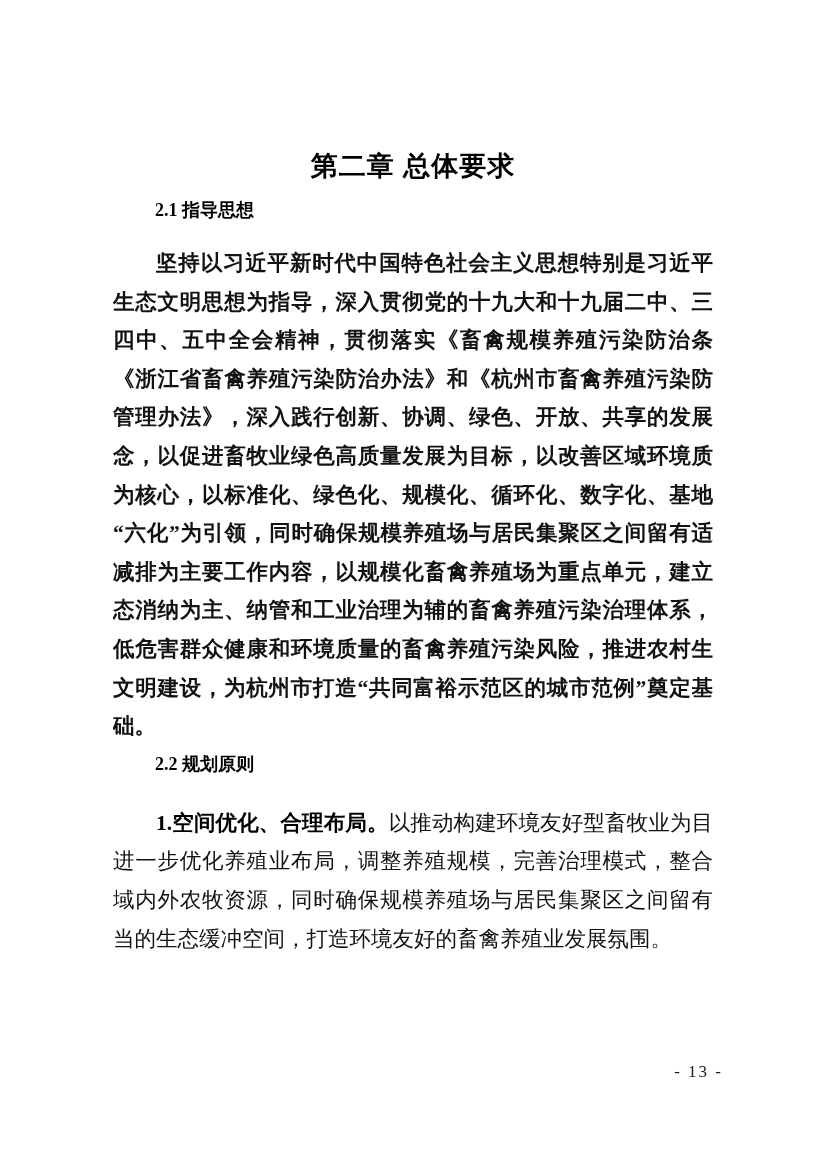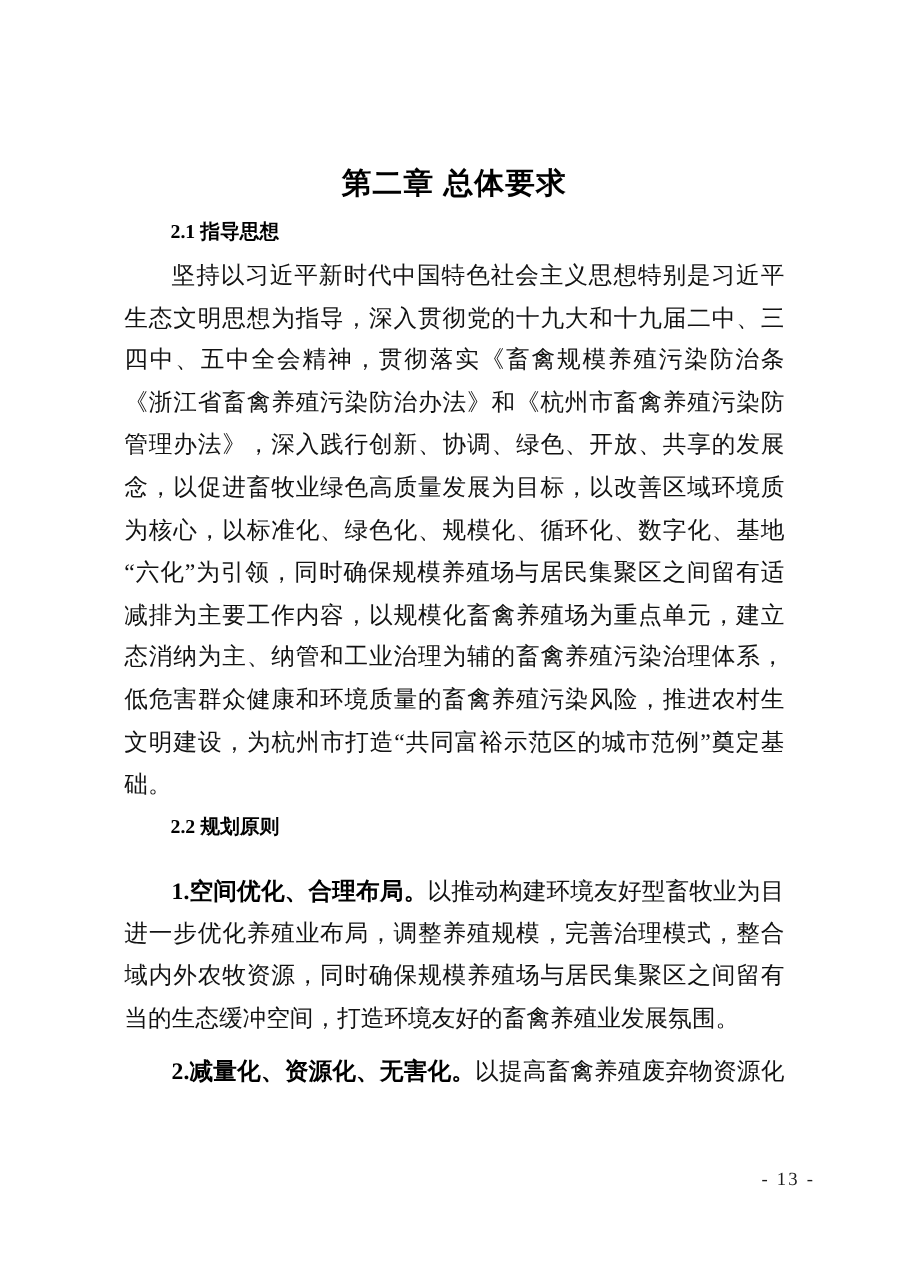--- a/index.html
+++ b/index.html
@@ -34,42 +34,42 @@
   }
   .section-heading {
     font-weight: 700;
     font-size: 18px;
     line-height: 28px;
     padding-left: 42px;
     color: #000000;
   }
   .heading-21 { margin-top: 10px; }
   .heading-22 { margin-top: 4px; }
-  .para-21   { margin-top: 7px; }
+  .para-21   { margin-top: 20px; font-weight: bold; }
   .para-22a  { margin-top: 26px; }
   .para-22b  { margin-top: 10px; }
   .line {
     font-size: 21.5px;
     line-height: 38.6px;
     height: 38.6px;
     text-align: justify;
     text-align-last: justify;
     overflow: hidden;
     white-space: normal;
   }
   .line.start { padding-left: 43px; }
   .line.end   { text-align-last: left; }
   .lead {
     font-weight: 700;
     color: #000000;
   }
   .page-number {
     position: absolute;
     top: 1062px;
-    right: 85px;
+    right: 103px;
     font-size: 17px;
     line-height: 20px;
     letter-spacing: 2px;
     color: #1c1c1c;
   }
 </style>
 </head>
 <body>
 
 <div class="page">
@@ -99,22 +99,17 @@
 
     <div class="para para-22a">
       <div class="line start">
         <b class="lead">1.空间优化、合理布局。</b><span>以推动构建环境友好型畜牧业为目</span>
       </div>
       <div class="line">进一步优化养殖业布局，调整养殖规模，完善治理模式，整合区</div>
       <div class="line">域内外农牧资源，同时确保规模养殖场与居民集聚区之间留有适</div>
       <div class="line end">当的生态缓冲空间，打造环境友好的畜禽养殖业发展氛围。</div>
     </div>
 
-    <div class="para para-22b">
-      <div class="line start">
-        <b class="lead">2.减量化、资源化、无害化。</b><span>以提高畜禽养殖废弃物资源化</span>
-      </div>
-    </div>
 
   </div>
 
   <div class="page-number">- 13 -</div>
 </div>
 
 </body></html>

